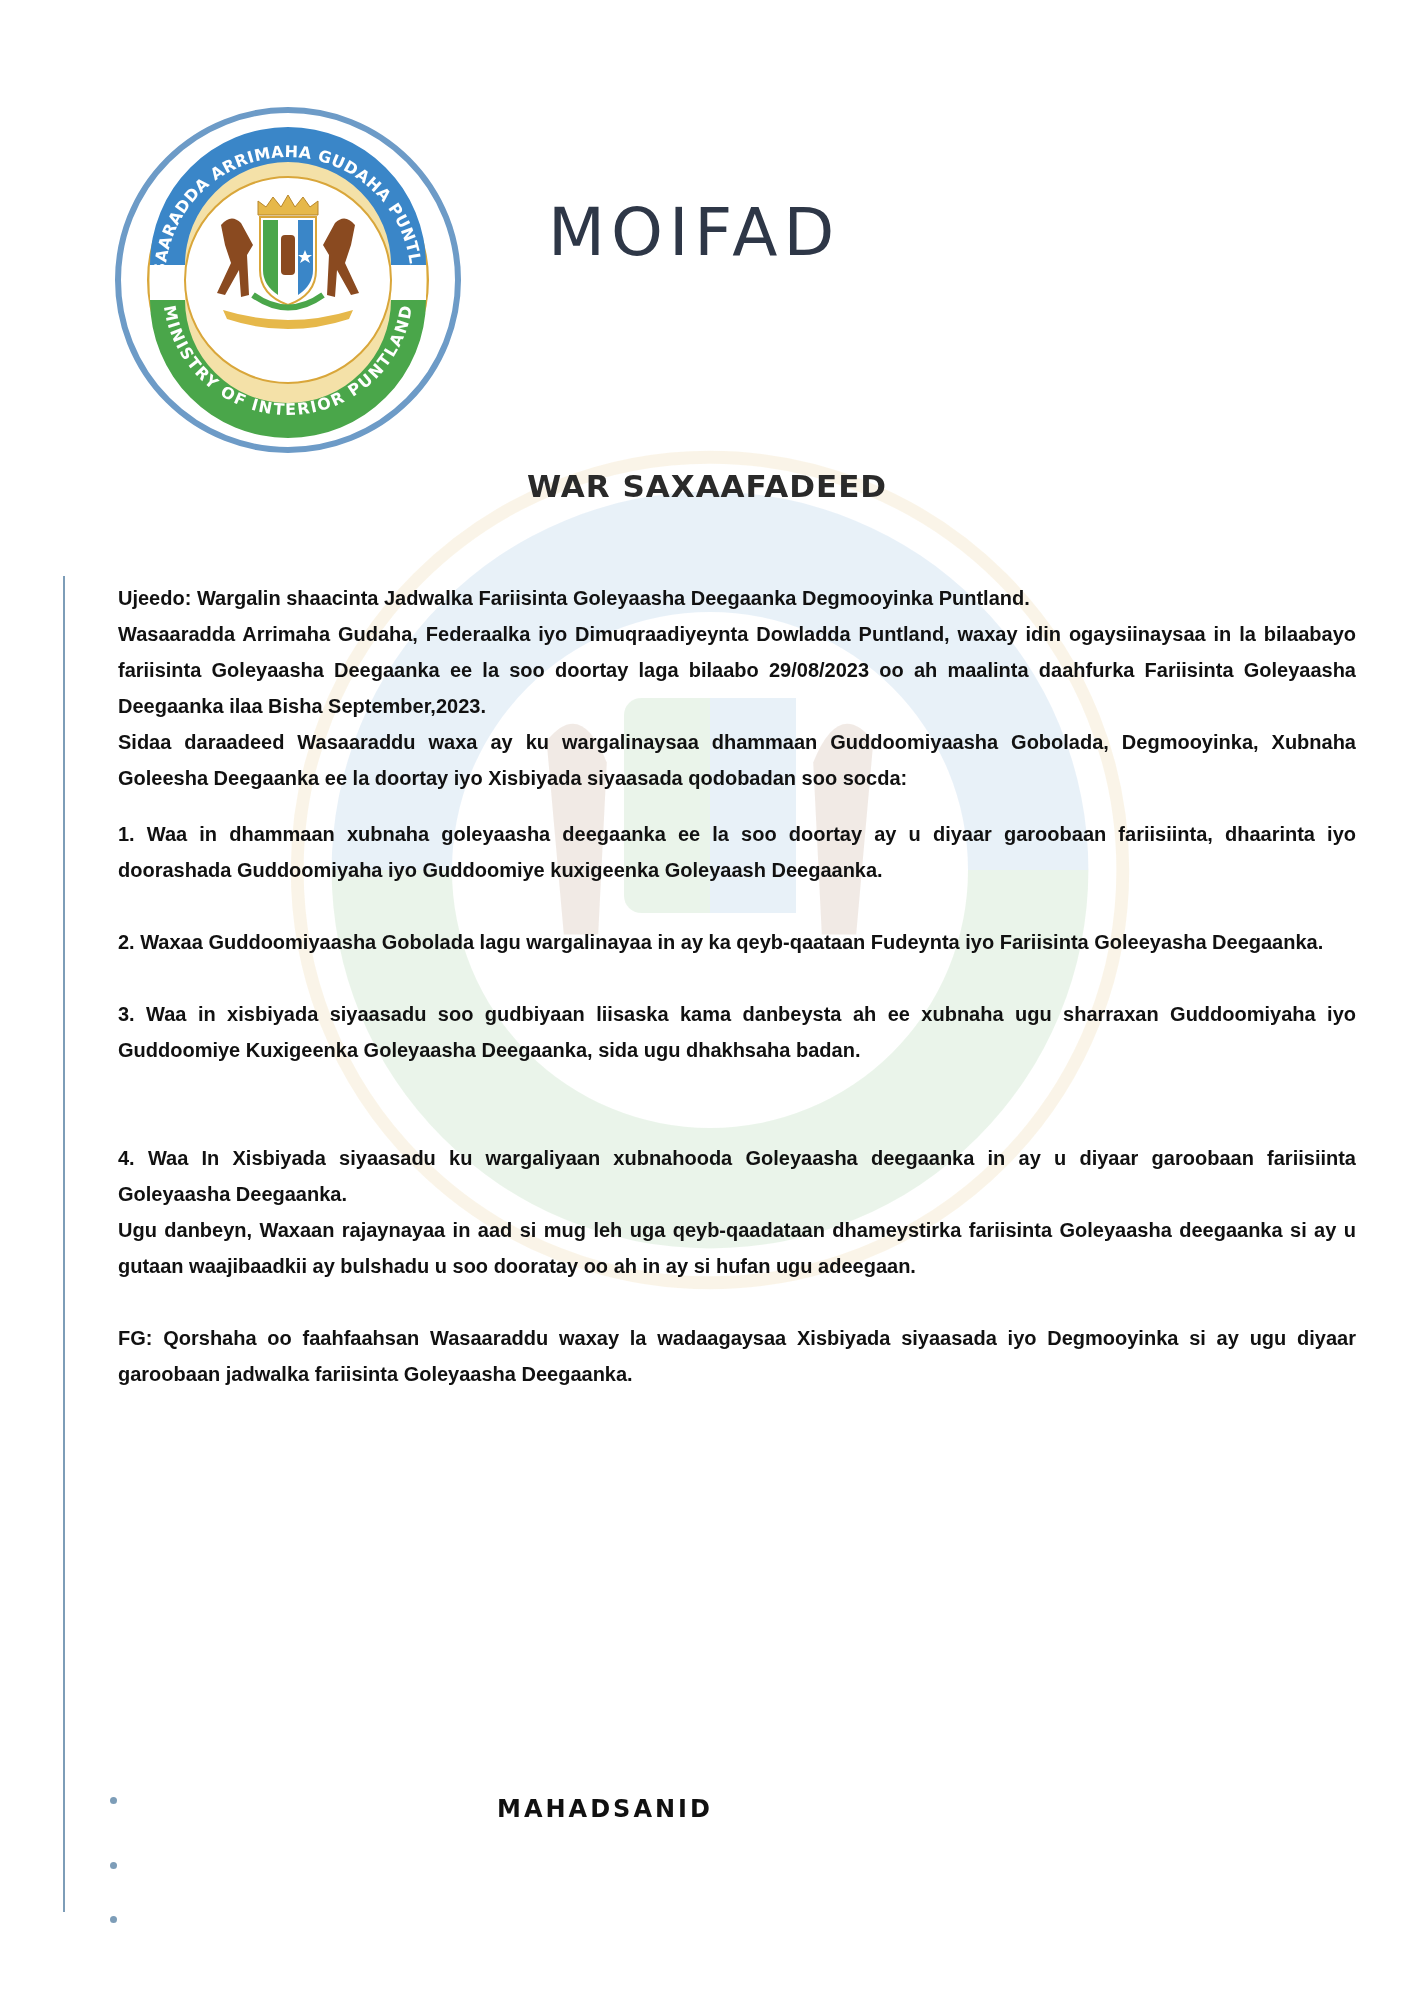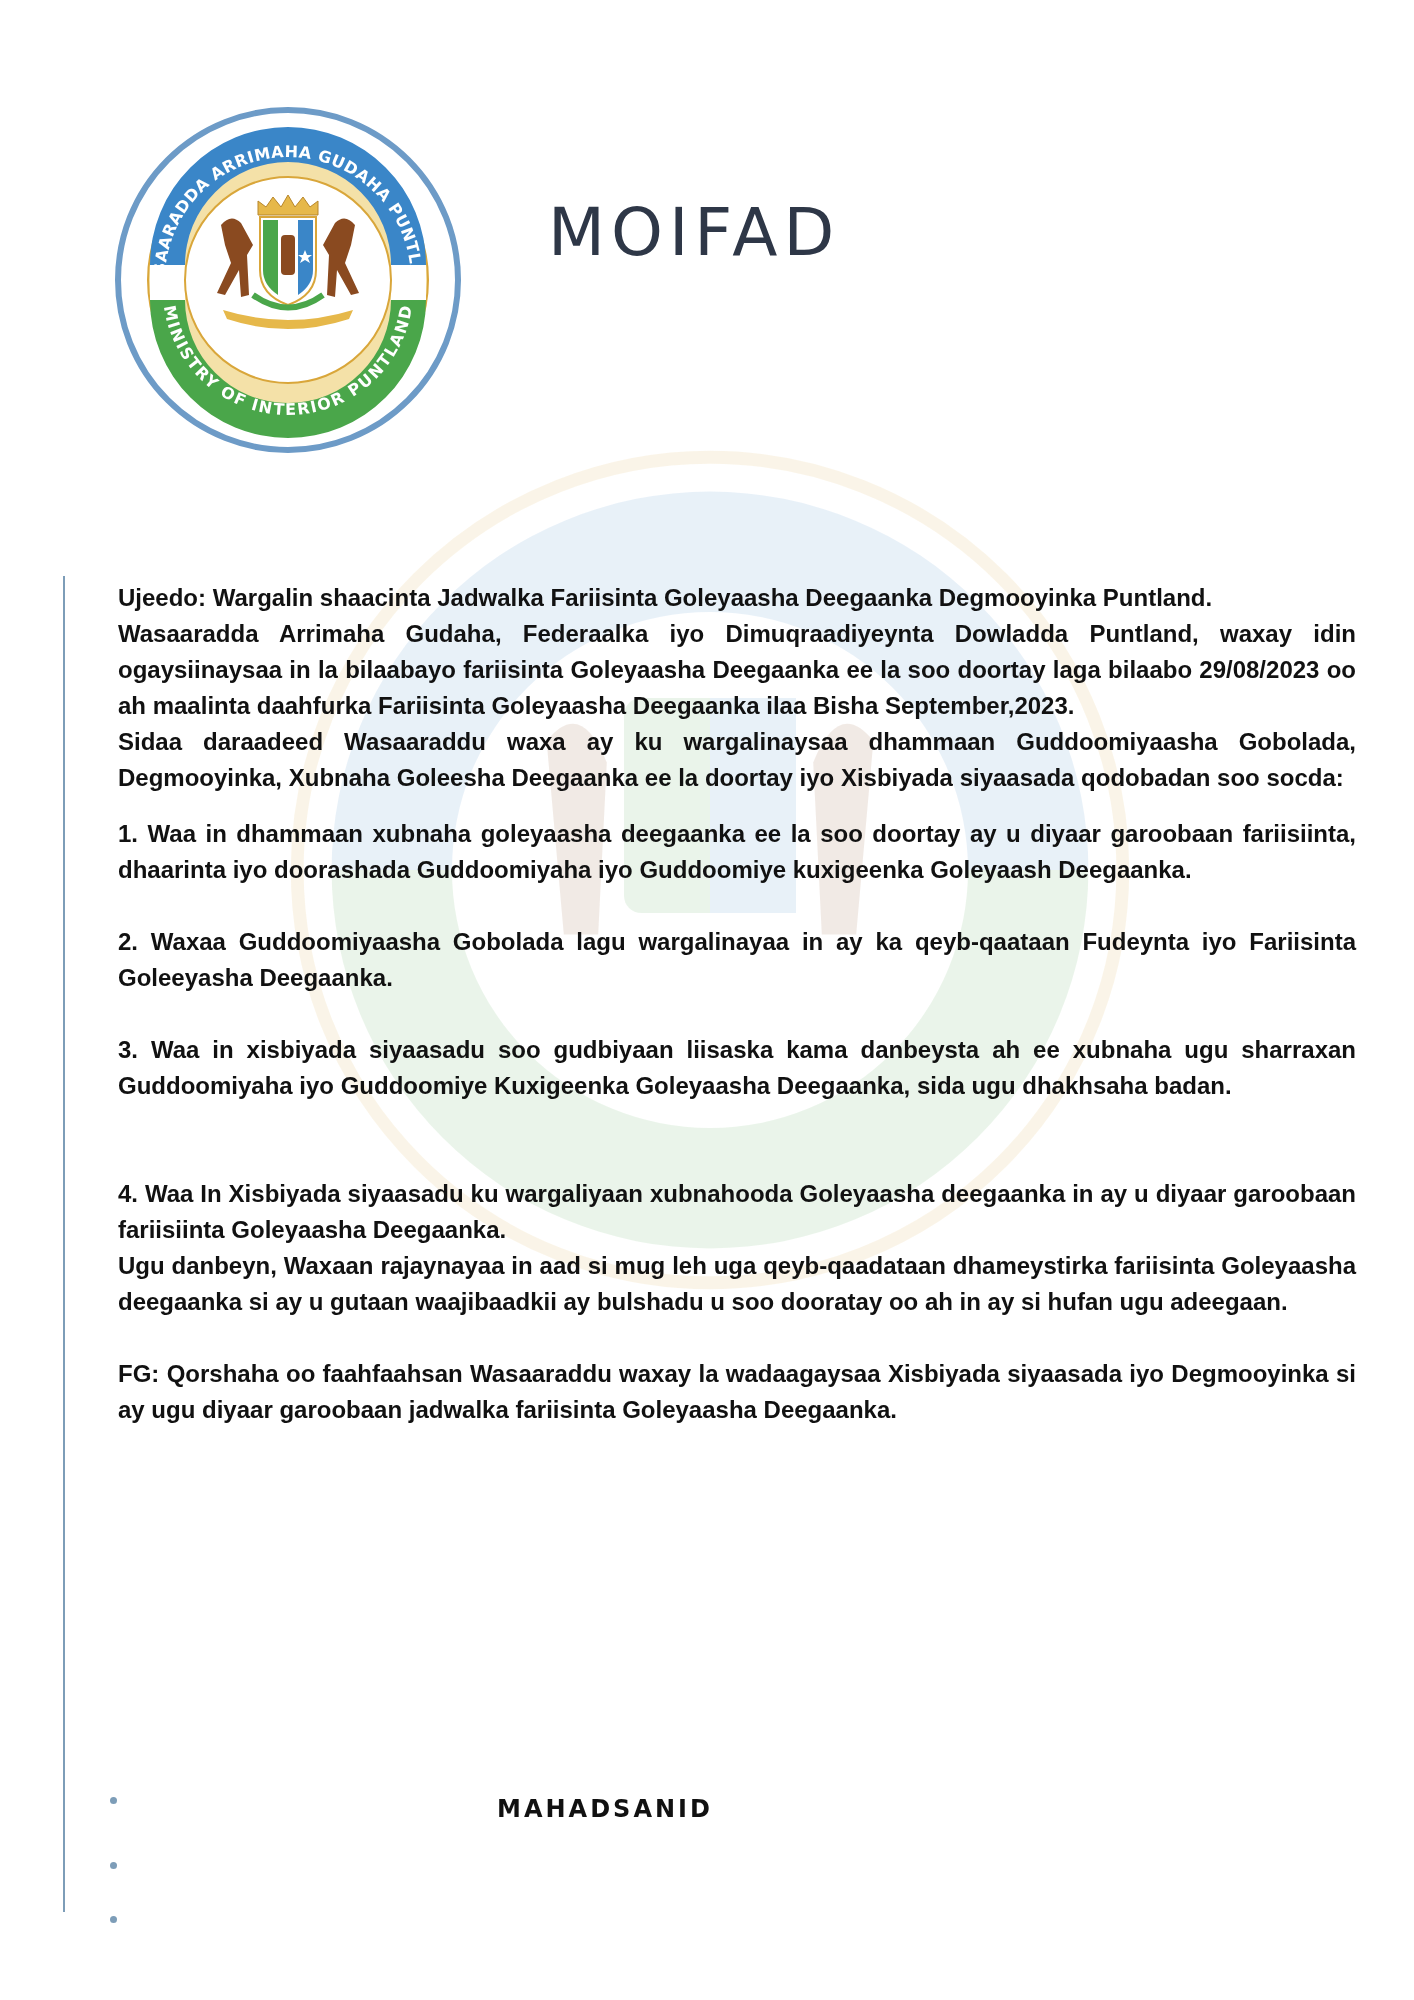--- a/index.html
+++ b/index.html
@@ -19,21 +19,21 @@
                font-size: 25px; letter-spacing: 3px; color: #2e3747; line-height: 1; font-weight: 600; }
 
   .heading { position: absolute; left: 0; width: 1414px; top: 468px; text-align: center;
              font-family: "DejaVu Sans", sans-serif; font-weight: bold; font-size: 31px;
              color: #2a2a2a; letter-spacing: 1px; }
 
   .side-line { position: absolute; left: 63px; top: 576px; width: 2px; height: 1336px; background: #7d9db8; }
   .dot { position: absolute; left: 110px; width: 7px; height: 7px; border-radius: 50%; background: #7d9db8; }
 
   .body { position: absolute; left: 118px; top: 580px; width: 1238px;
-          font-family: "Liberation Sans", sans-serif; font-weight: bold; font-size: 24px;
+          font-family: "Liberation Sans", sans-serif; font-weight: bold; font-size: 20px;
           line-height: 36px; color: #111; text-align: justify; }
   .body p { margin: 0; }
   .gap-s { height: 20px; }
   .gap-m { height: 36px; }
   .gap-l { height: 72px; }
 
   .thanks { position: absolute; left: 0; width: 1210px; top: 1795px; text-align: center;
             font-family: "DejaVu Sans", sans-serif; font-weight: bold; font-size: 24px;
             letter-spacing: 3px; color: #111; }
 </style>
@@ -81,20 +81,21 @@
 
     <path d="M 108 120 Q 118 108 128 118 L 140 140 L 134 150 L 136 190 L 128 192 L 126 165 L 112 190 L 104 188 L 118 158 L 112 140 Z" fill="#8a4a20"></path>
     <path d="M 242 120 Q 232 108 222 118 L 210 140 L 216 150 L 214 190 L 222 192 L 224 165 L 238 190 L 246 188 L 232 158 L 238 140 Z" fill="#8a4a20"></path>
 
     <path d="M 140 190 Q 175 215 210 190" fill="none" stroke="#4aa64a" stroke-width="6"></path>
     <path d="M 110 205 Q 175 225 240 205 L 236 214 Q 175 234 114 214 Z" fill="#e6b84a"></path>
   </svg>
 
   <div class="brand-title">MOIFAD</div>
 
+  <div class="heading">WAR SAXAAFADEED</div>
 
   <div class="side-line"></div>
 
   <div class="body">
     <p>Ujeedo: Wargalin shaacinta Jadwalka Fariisinta Goleyaasha Deegaanka Degmooyinka Puntland.</p>
     <p>Wasaaradda Arrimaha Gudaha, Federaalka iyo Dimuqraadiyeynta Dowladda Puntland, waxay idin ogaysiinaysaa in la bilaabayo fariisinta Goleyaasha Deegaanka ee la soo doortay laga bilaabo 29/08/2023 oo ah maalinta daahfurka Fariisinta Goleyaasha Deegaanka ilaa Bisha September,2023.</p>
     <p>Sidaa daraadeed Wasaaraddu waxa ay ku wargalinaysaa dhammaan Guddoomiyaasha Gobolada, Degmooyinka, Xubnaha Goleesha Deegaanka ee la doortay  iyo Xisbiyada siyaasada qodobadan soo socda:</p>
     <div class="gap-s"></div>
     <p>1. Waa in dhammaan xubnaha goleyaasha deegaanka ee la soo doortay ay u diyaar garoobaan fariisiinta, dhaarinta iyo doorashada Guddoomiyaha iyo Guddoomiye kuxigeenka Goleyaash Deegaanka.</p>
     <div class="gap-m"></div>

